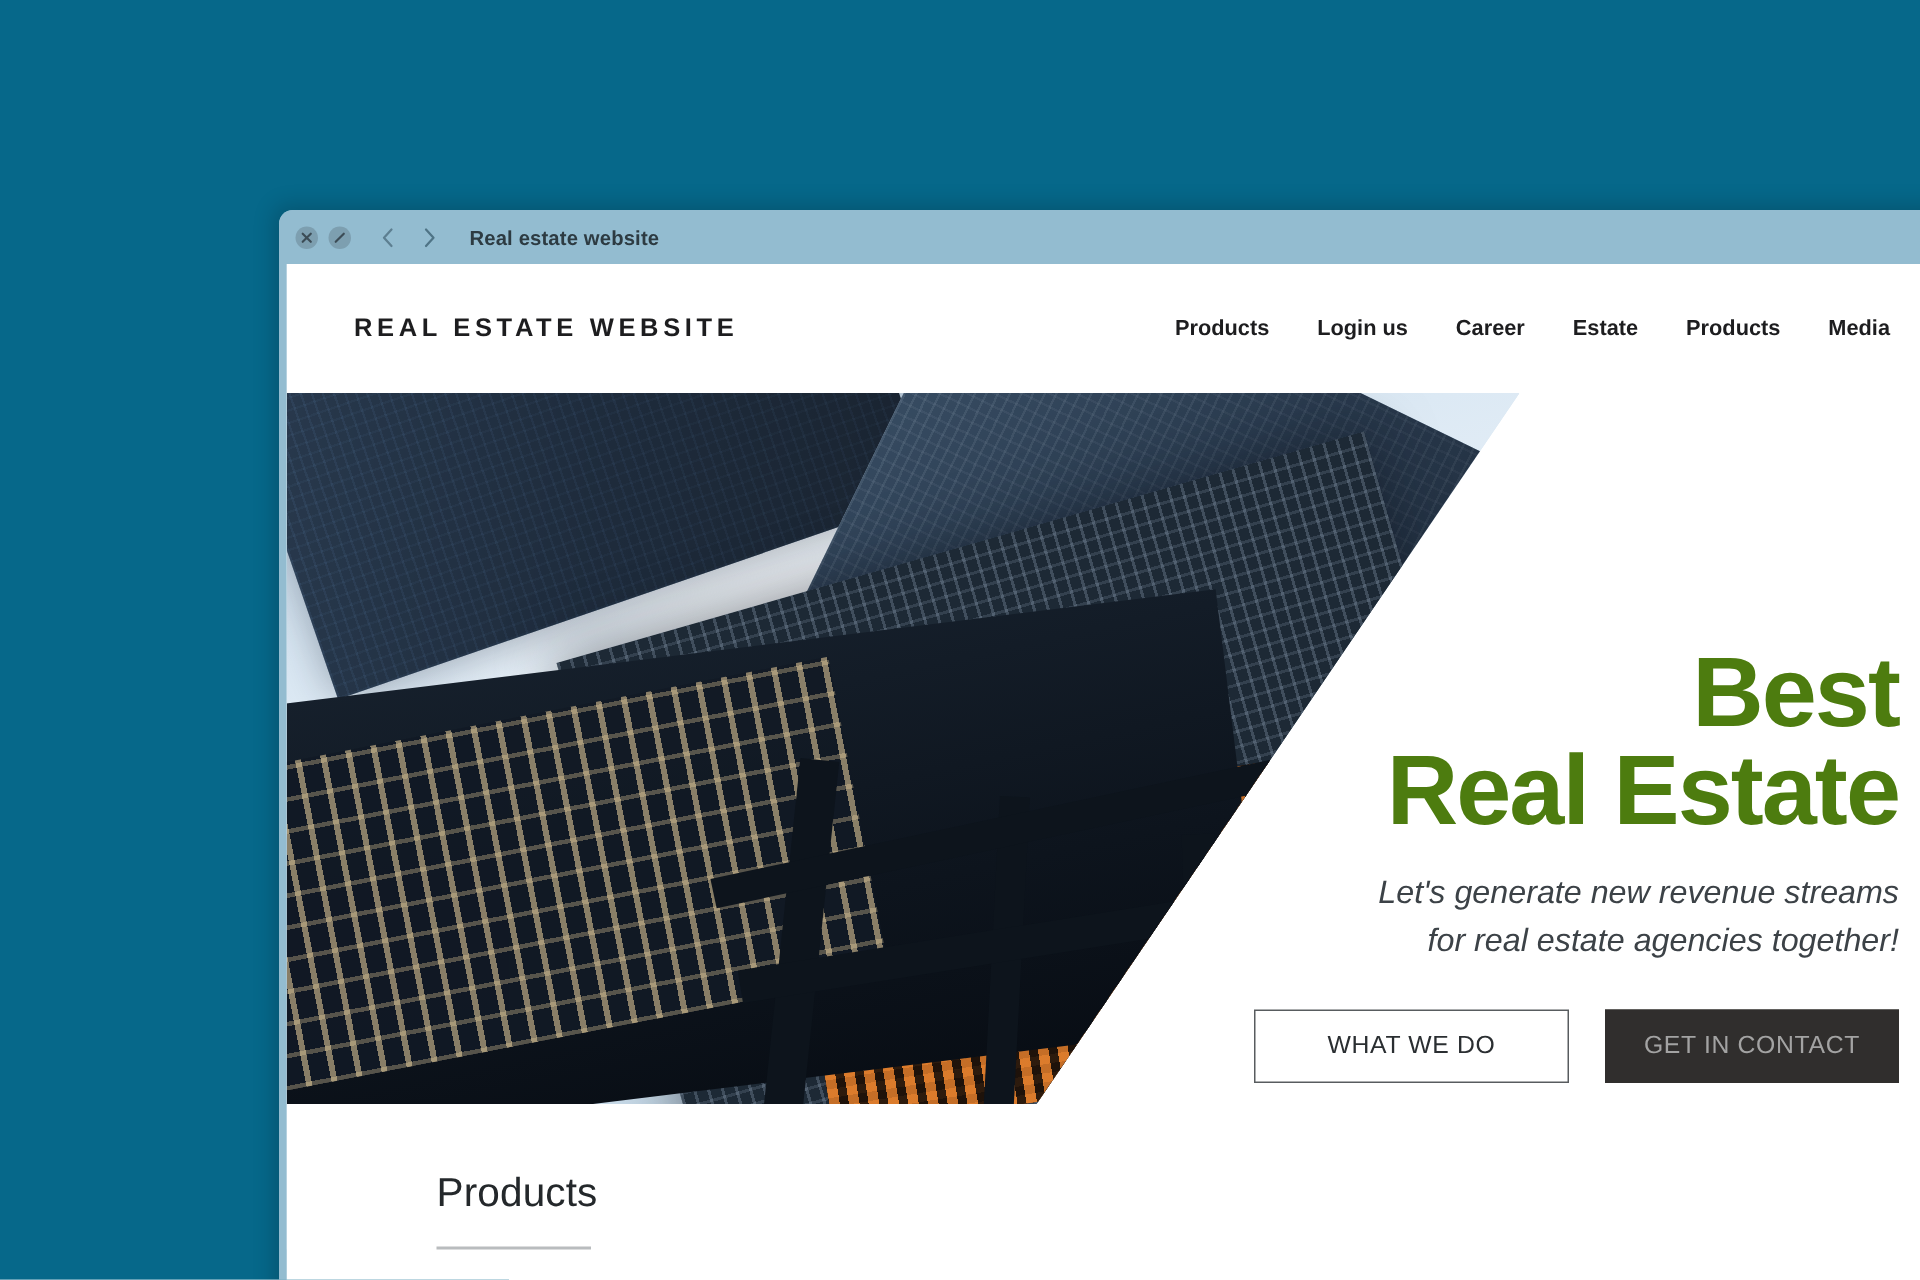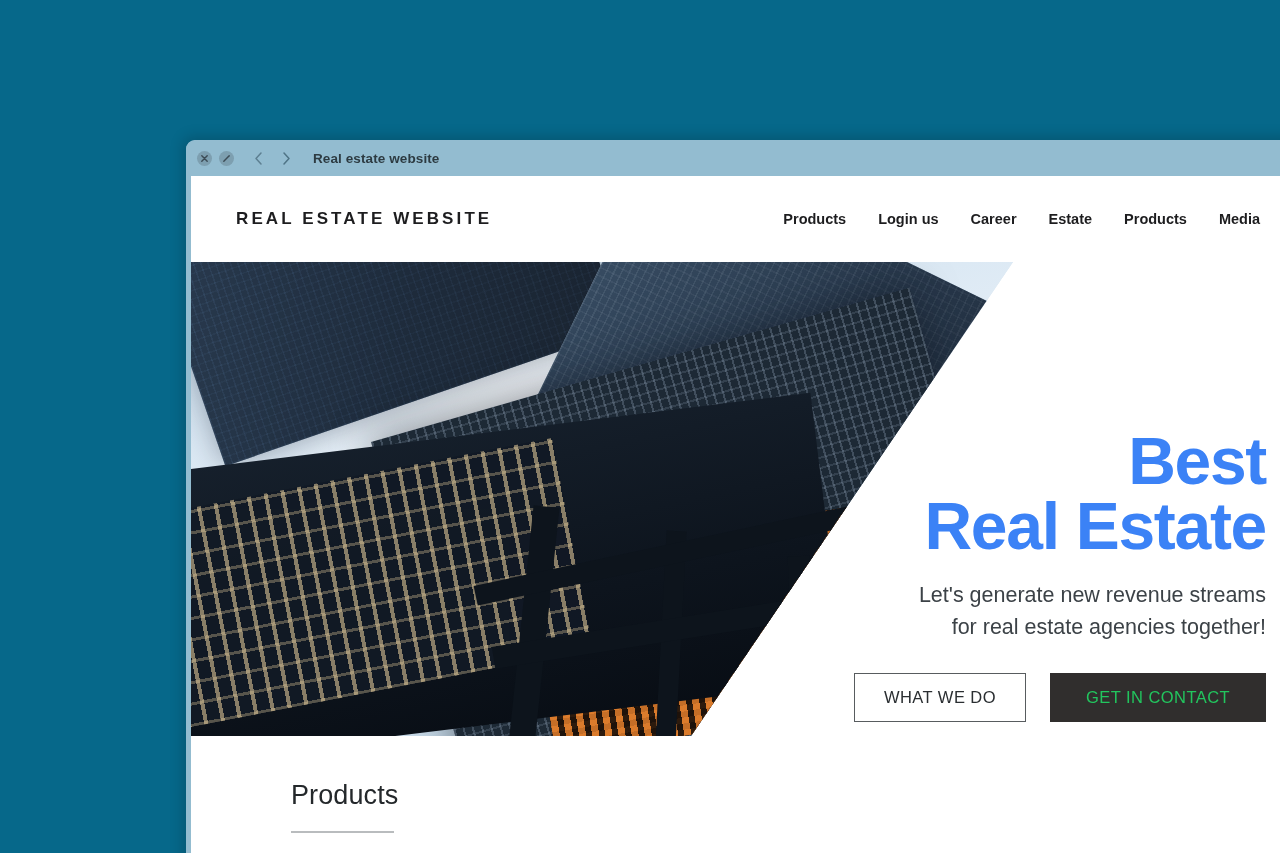--- a/index.html
+++ b/index.html
@@ -207,40 +207,40 @@
   #hero-text {
     position:absolute; right:40px; top:0;
     width:520px; height:100%;
     display:flex; flex-direction:column;
     align-items:flex-end; justify-content:flex-start;
     text-align:right; padding-top:167px;
     z-index:4;
   }
   #hero-title {
     font-size:66px; line-height:0.98; font-weight:bold;
-    color:#3b82f6; letter-spacing:-1.3px; white-space:pre-line;
+    color:#4d7c0f; letter-spacing:-1.3px; white-space:pre-line;
   }
   #hero-sub {
     margin-top:22px; font-size:21.5px; line-height:1.47;
-    color:#3c4247; white-space:pre-line; font-weight:normal;
+    color:#3c4247; white-space:pre-line; font-weight:normal;font-style:italic;
   }
   #hero-actions {
     margin-top:29px; display:flex; gap:24px; align-items:center;
   }
   .btn {
     font-size:16.5px; letter-spacing:0.45px;
-    padding:14px 0; width:172px; text-align:center;
+    padding:14px 0; width:210px; text-align:center;
     cursor:pointer; white-space:nowrap;
   }
   #btn-what-we-do {
     background:#fff; color:#2a2e31; border:1.5px solid #585c5f;
   }
   #btn-get-in-contact {
-    background:#302e2d; color:#22c55e; border:1.5px solid #302e2d;
-    width:216px;
+    background:#302e2d; color:#a3a3a3; border:1.5px solid #302e2d;
+    width:196px;
   }
 
   
   #products-section {
     background:#fff; padding:44px 45px 0 100px;
   }
   #products-title {
     font-size:27px; font-weight:normal; color:#24282b;
     letter-spacing:0.1px;
   }

